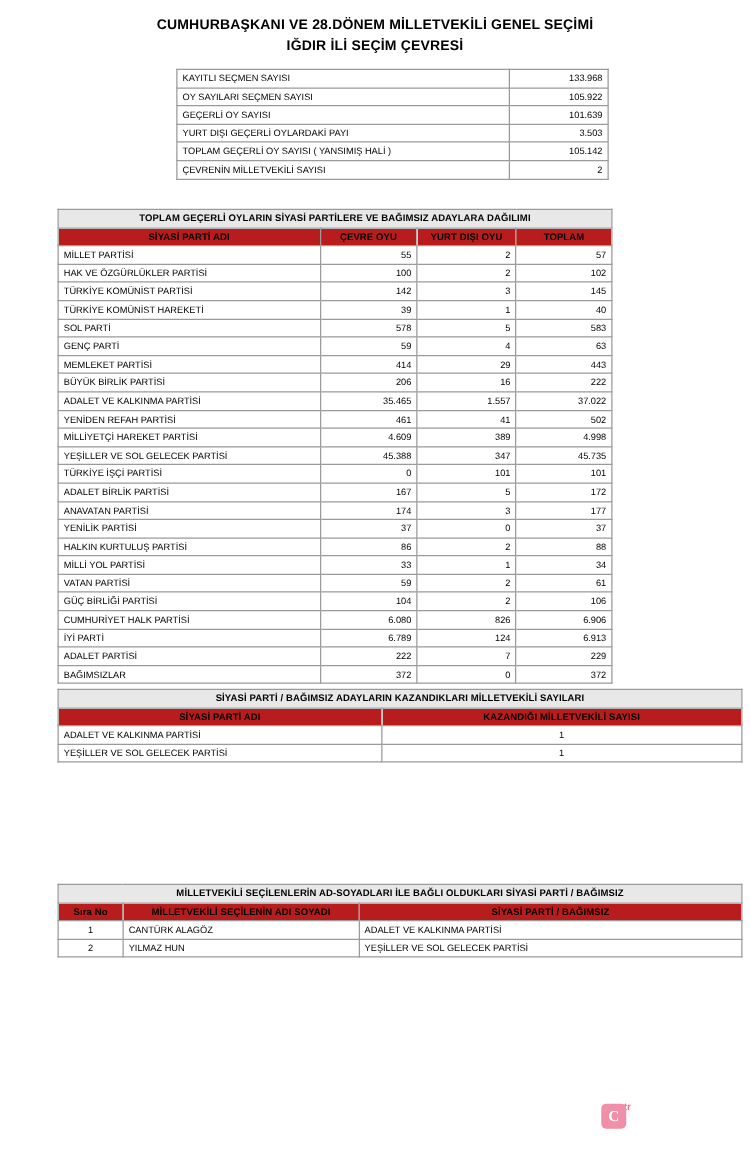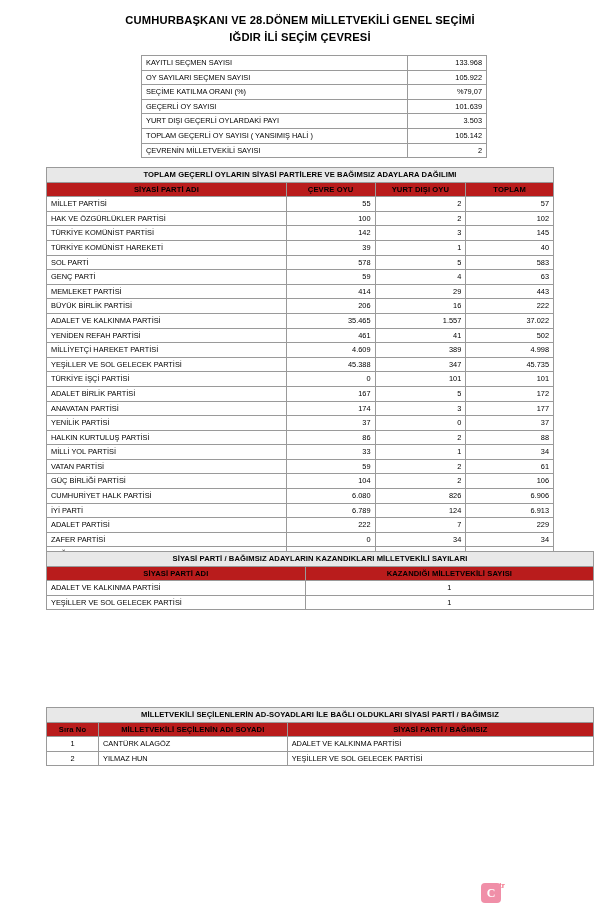--- a/index.html
+++ b/index.html
@@ -76,21 +76,21 @@
     top: 55px;
     width: 346px;
   }
   #summary-table-wrap td.label { text-align: left; }
   #summary-table-wrap td.value { text-align: right; }
 
   #votes-table-wrap {
     position: absolute;
     left: 46px;
     top: 167px;
-    width: 508px;
+    width: 444px;
   }
 
   #seats-table-wrap {
     position: absolute;
     left: 46px;
     top: 551px;
     width: 548px;
   }
 
   #deputies-table-wrap {
@@ -163,24 +163,20 @@
     <tbody id="summary-body">
         <tr>
           <td class="label">KAYITLI SEÇMEN SAYISI</td>
           <td class="value">133.968</td>
         </tr>
         <tr>
           <td class="label">OY SAYILARI SEÇMEN SAYISI</td>
           <td class="value">105.922</td>
         </tr>
         <tr>
-          <td class="label">SEÇİME KATILMA ORANI (%)</td>
-          <td class="value">%79,07</td>
-        </tr>
-        <tr>
           <td class="label">GEÇERLİ OY SAYISI</td>
           <td class="value">101.639</td>
         </tr>
         <tr>
           <td class="label">YURT DIŞI GEÇERLİ OYLARDAKİ PAYI</td>
           <td class="value">3.503</td>
         </tr>
         <tr>
           <td class="label">TOPLAM GEÇERLİ OY SAYISI ( YANSIMIŞ HALİ )</td>
           <td class="value">105.142</td>
@@ -345,26 +341,20 @@
           <td class="num">124</td>
           <td class="num">6.913</td>
         </tr>
         <tr>
           <td>ADALET PARTİSİ</td>
           <td class="num">222</td>
           <td class="num">7</td>
           <td class="num">229</td>
         </tr>
         <tr>
-          <td>ZAFER PARTİSİ</td>
-          <td class="num">0</td>
-          <td class="num">34</td>
-          <td class="num">34</td>
-        </tr>
-        <tr>
           <td>BAĞIMSIZLAR</td>
           <td class="num">372</td>
           <td class="num">0</td>
           <td class="num">372</td>
         </tr>
       </tbody>
   </table>
 </div>
 
 <div id="seats-table-wrap">

